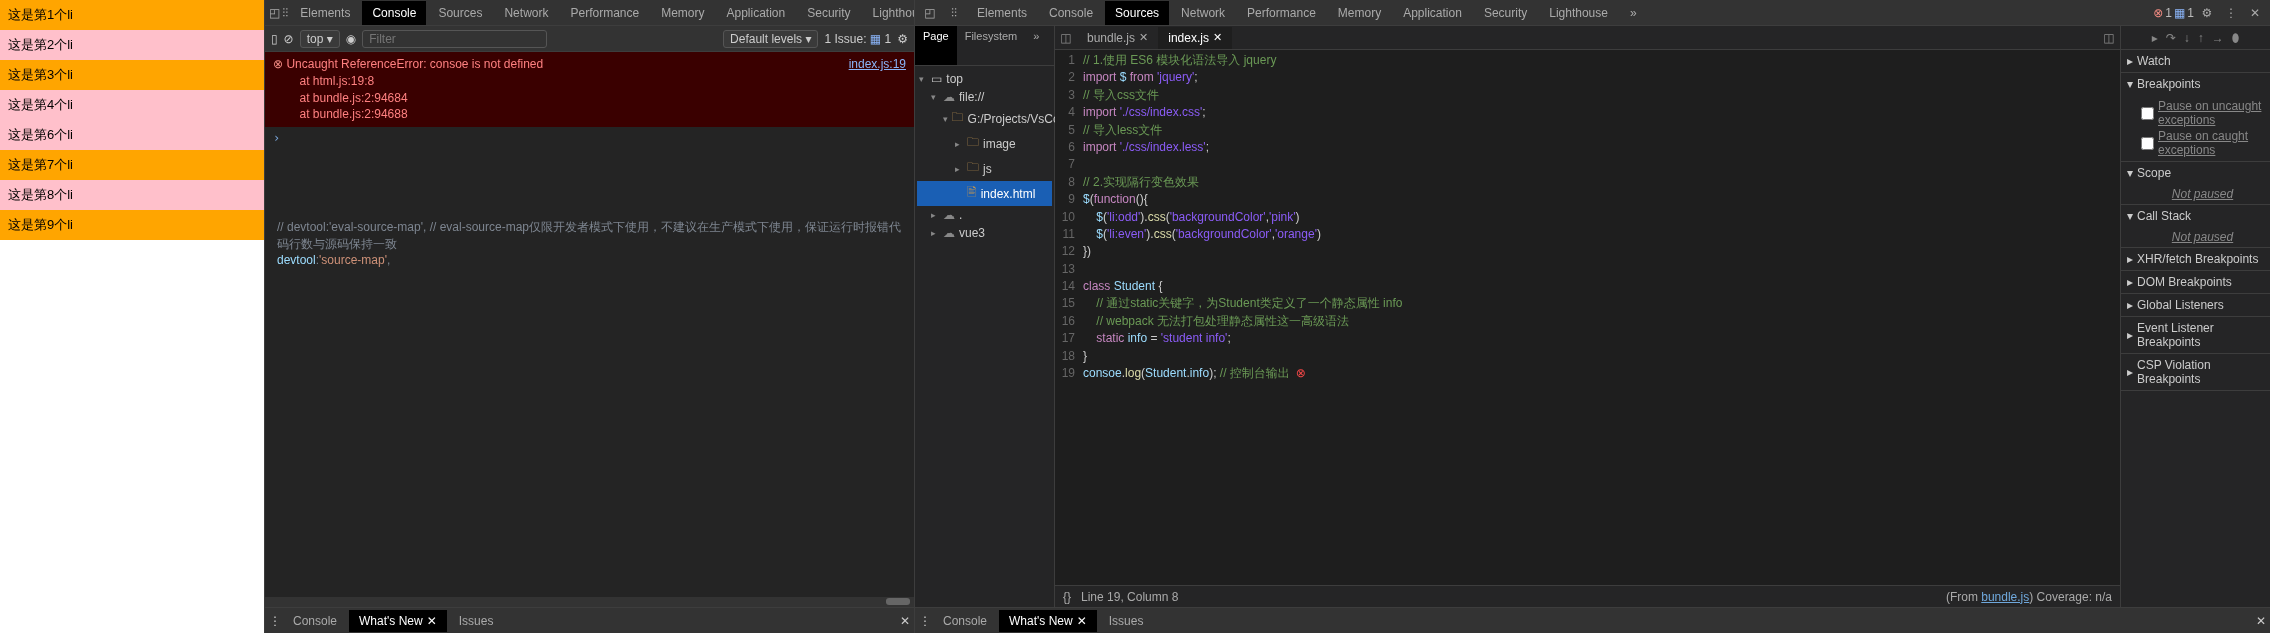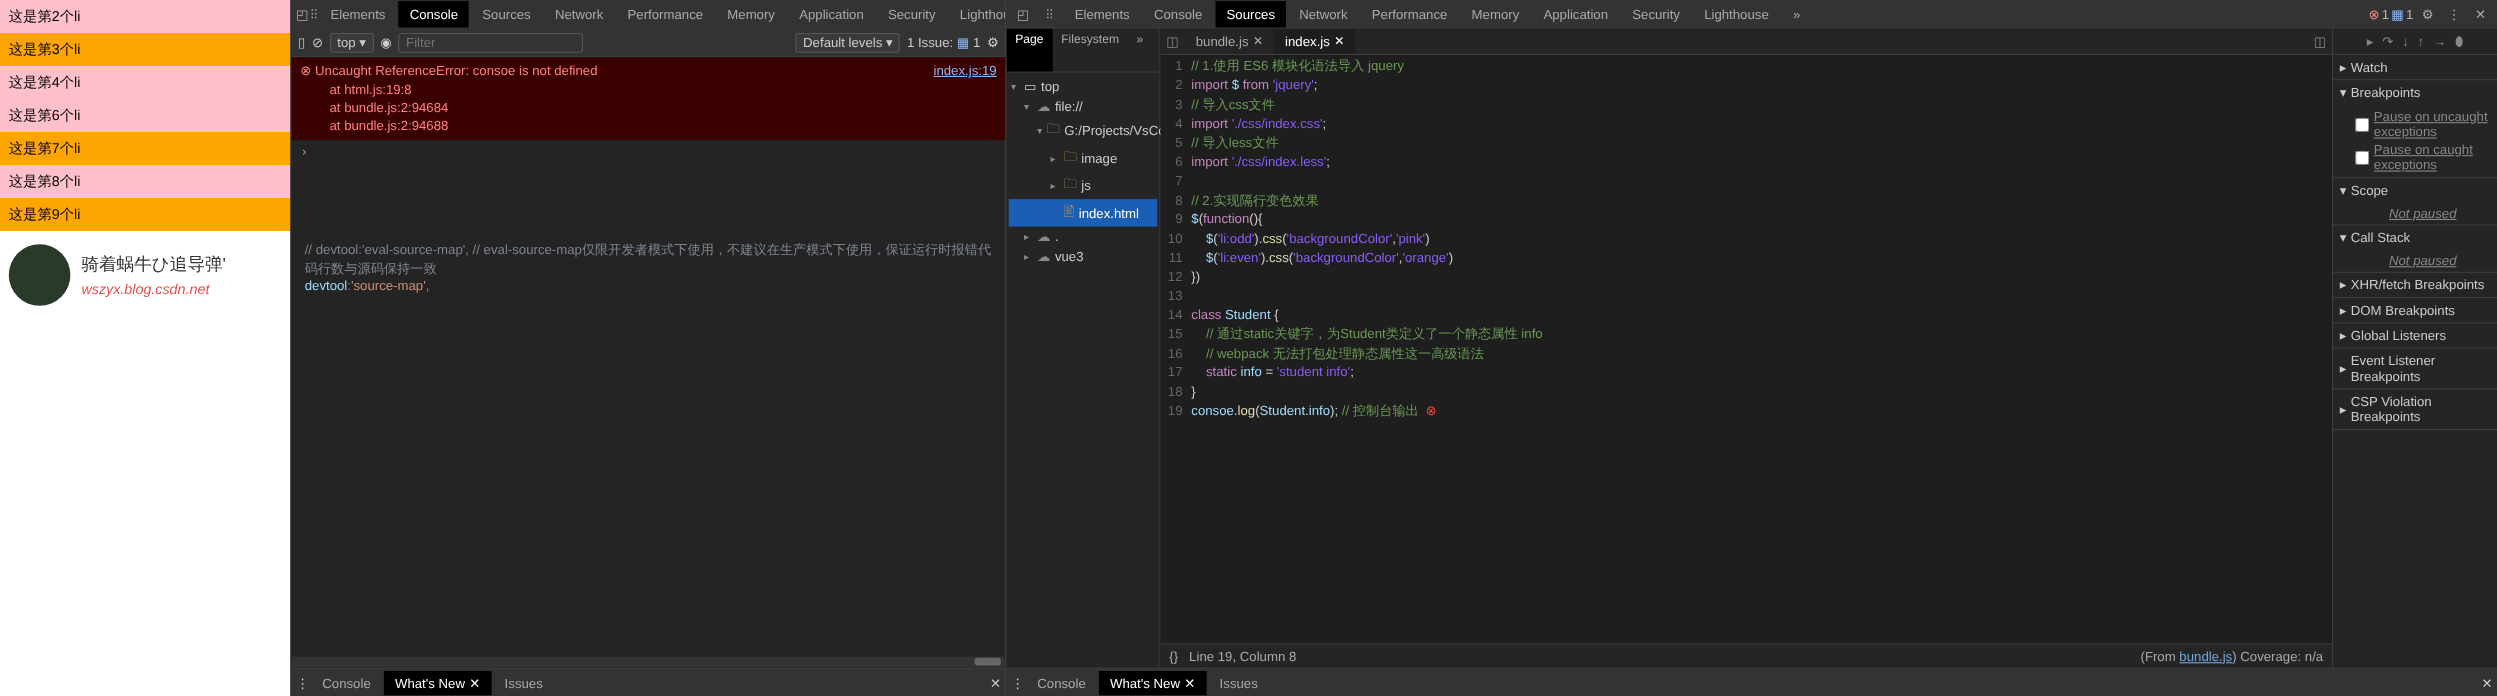--- a/index.html
+++ b/index.html
@@ -21,21 +21,21 @@
 .tabbar { display: flex; align-items: center; height: 26px; background: #333333; border-bottom: 1px solid #3d3d3d; padding: 0 4px; gap: 2px; }
 .tabbar .icon { width: 22px; text-align: center; color: #aaa; cursor: pointer; }
 .tab { padding: 5px 10px; color: #aaa; cursor: pointer; white-space: nowrap; }
 .tab.active { background: #000; color: #fff; }
 .spacer { flex: 1; }
 .badge-icon-g { display: flex; align-items: center; gap: 2px; color: #bbb; }
 
 
 .toolbar { display: flex; align-items: center; height: 26px; background: #333333; border-bottom: 1px solid #3d3d3d; padding: 0 6px; gap: 6px; }
 .toolbar .pill { background: #3a3a3a; border: 1px solid #555; border-radius: 3px; padding: 1px 6px; color: #ccc; }
-.toolbar input { background: transparent; border: 1px solid #555; border-radius: 3px; padding: 1px 6px; color: #ccc; width: 168px; }
+.toolbar input { background: transparent; border: 1px solid #555; border-radius: 3px; padding: 1px 6px; color: #ccc; width: 185px; }
 .link-blue { color: #6fa8dc; text-decoration: underline; cursor: pointer; }
 
 
 .console-body { flex: 1; display: flex; flex-direction: column; background: #242424; overflow: hidden; }
 .err-block { background: #3a0000; color: #ff8080; padding: 4px 8px; font-family: Consolas, monospace; font-size: 11px; line-height: 1.4; position: relative; }
 .err-block .err-link { float: right; color: #8ab4f8; text-decoration: underline; }
 .code-area { padding: 70px 12px 8px 12px; font-family: Consolas, monospace; font-size: 12px; color: #7d8590; }
 .prompt-row { padding: 4px 8px; color: #7aa6da; font-family: Consolas, monospace; }
 
 
@@ -82,34 +82,28 @@
 .dbg-body label { display: flex; align-items: center; gap: 4px; font-size: 10.5px; padding: 1px 0; }
 .dbg-body .paused { text-align: center; font-style: italic; }
 
 .scroll-x { height: 10px; background: #333; position: relative; }
 .scroll-x .thumb { position: absolute; right: 4px; top: 1px; height: 7px; width: 24px; background: #666; border-radius: 3px; }
 </style>
 </head>
 <body>
 
 <div class="webpage">
+  <div class="li-item li-orange">这是第1个li</div>
   <div class="li-item li-pink">这是第2个li</div>
   <div class="li-item li-orange">这是第3个li</div>
   <div class="li-item li-pink">这是第4个li</div>
   <div class="li-item li-pink">这是第6个li</div>
   <div class="li-item li-orange">这是第7个li</div>
   <div class="li-item li-pink">这是第8个li</div>
   <div class="li-item li-orange">这是第9个li</div>
-  <div class="profile">
-    <div class="avatar"></div>
-    <div class="profile-text">
-      <div class="profile-name">骑着蜗牛ひ追导弹'</div>
-      <div class="profile-url">wszyx.blog.csdn.net</div>
-    </div>
-  </div>
 </div>
 
 <div class="devtools" style="width:650px;flex:none">
   <div class="tabbar">
     <span class="icon">◰</span>
     <span class="icon">⫶⫶</span>
     <span class="tab">Elements</span>
     <span class="tab active">Console</span>
     <span class="tab">Sources</span>
     <span class="tab">Network</span>

